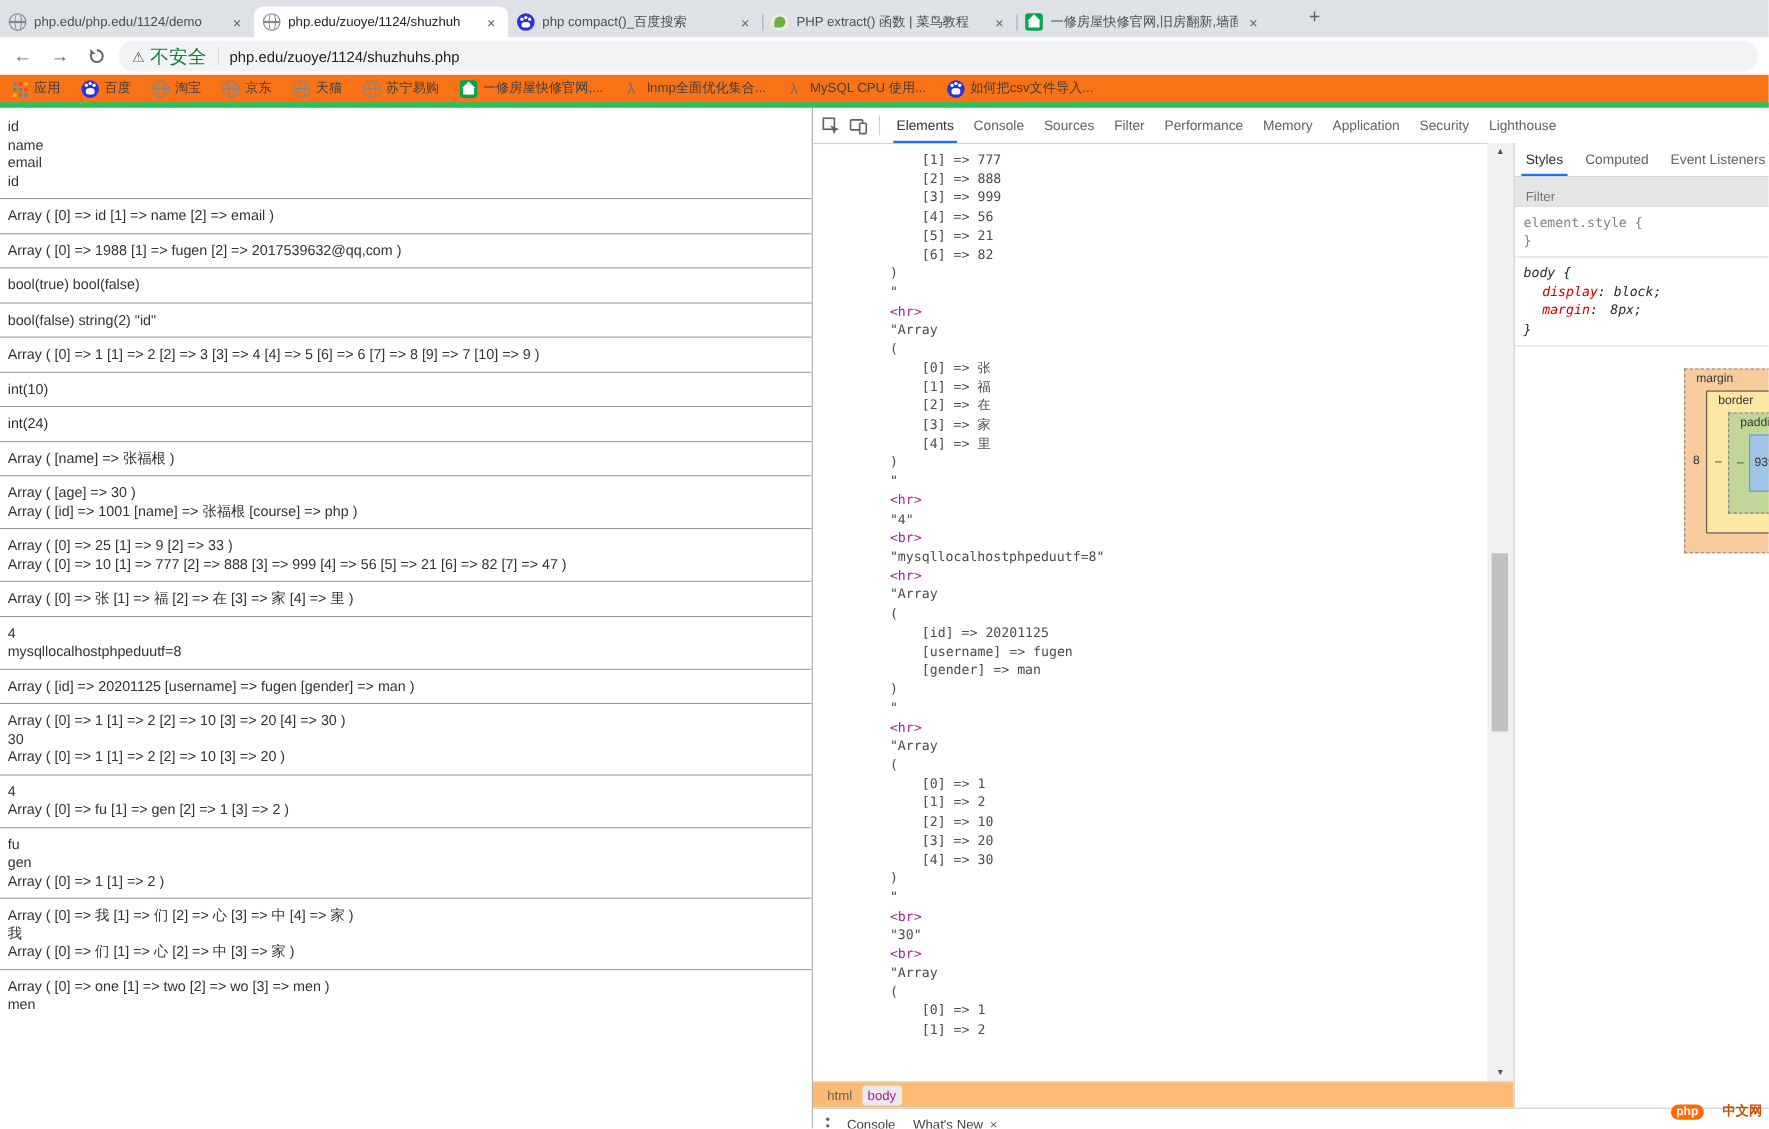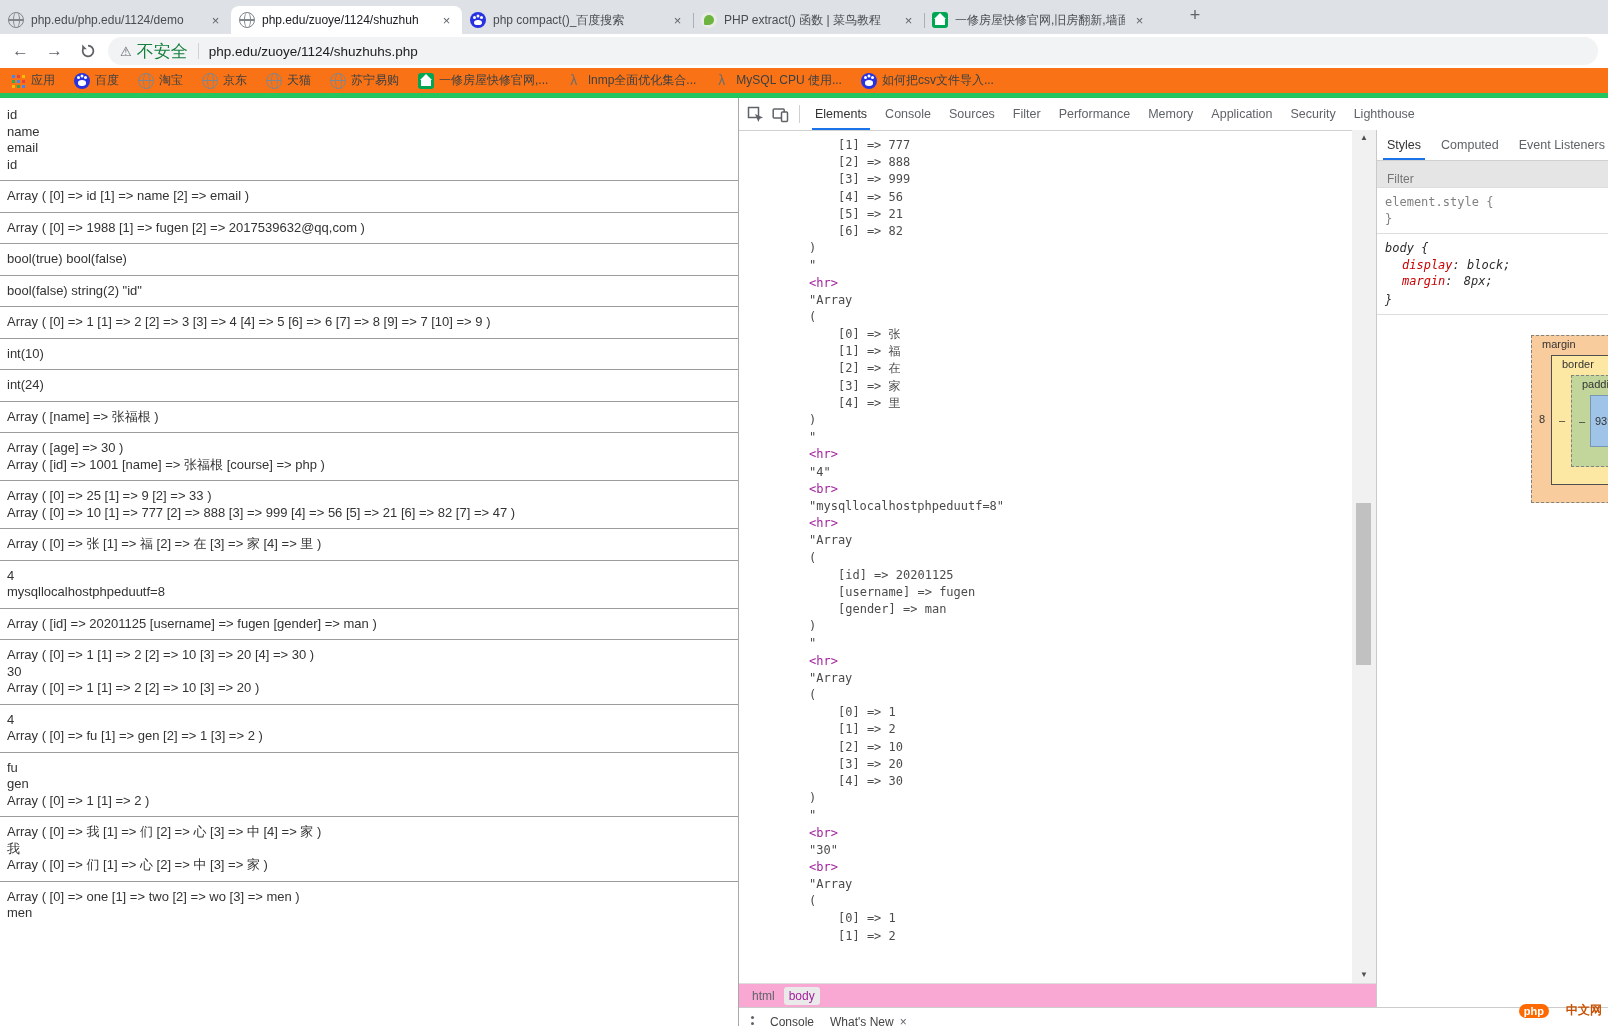--- a/index.html
+++ b/index.html
@@ -76,21 +76,21 @@
        font-family:"DejaVu Sans Mono",monospace;font-size:12px;color:#4b4b4b;padding:7px 0 0 70px;box-sizing:border-box}
   .dl{height:17.2px;line-height:17.2px;white-space:pre}
   .dl.ind{padding-left:29px}
   .dl.t-tag{color:#a3249e}
 
   #els-scroll{position:absolute;left:613px;top:32px;width:24px;height:853px;background:#f1f1f1}
   .scr-arrow{position:absolute;left:0;width:24px;height:16px;font-size:8px;color:#505050;text-align:center;line-height:16px}
   #scr-up{top:0}#scr-down{bottom:0}
   #scr-thumb{position:absolute;left:4px;width:15px;top:373px;height:162px;background:#c1c1c1}
 
-  #breadcrumb{position:absolute;left:0;top:885px;width:637px;height:24px;border-top:1px solid #ddd;background:#f9a8d4;
+  #breadcrumb{position:absolute;left:0;top:885px;width:637px;height:24px;border-top:1px solid #ddd;background:#fdba74;
               display:flex;align-items:center;padding-left:8px;gap:4px;box-sizing:border-box}
   .crumb{font-size:12px;color:#5f6368;padding:2px 5px}
   .crumb.active{color:#a31f9e;background:#eaeaea;border-radius:3px}
 
   
   #sidebar{position:absolute;left:637px;top:32px;right:0;bottom:0;border-left:1px solid #c9c9c9;overflow:hidden;background:#fff}
   #sb-tabs{height:30px;border-bottom:1px solid #d0d0d0;display:flex;align-items:center;overflow:hidden}
   .sb-tab{padding:0 10px;font-size:12.5px;color:#5f6368;height:30px;line-height:30px;position:relative;flex:none}
   .sb-tab.active{color:#333}
   .sb-tab.active::after{content:"";position:absolute;left:6px;right:6px;bottom:0;height:2px;background:#1a73e8}

